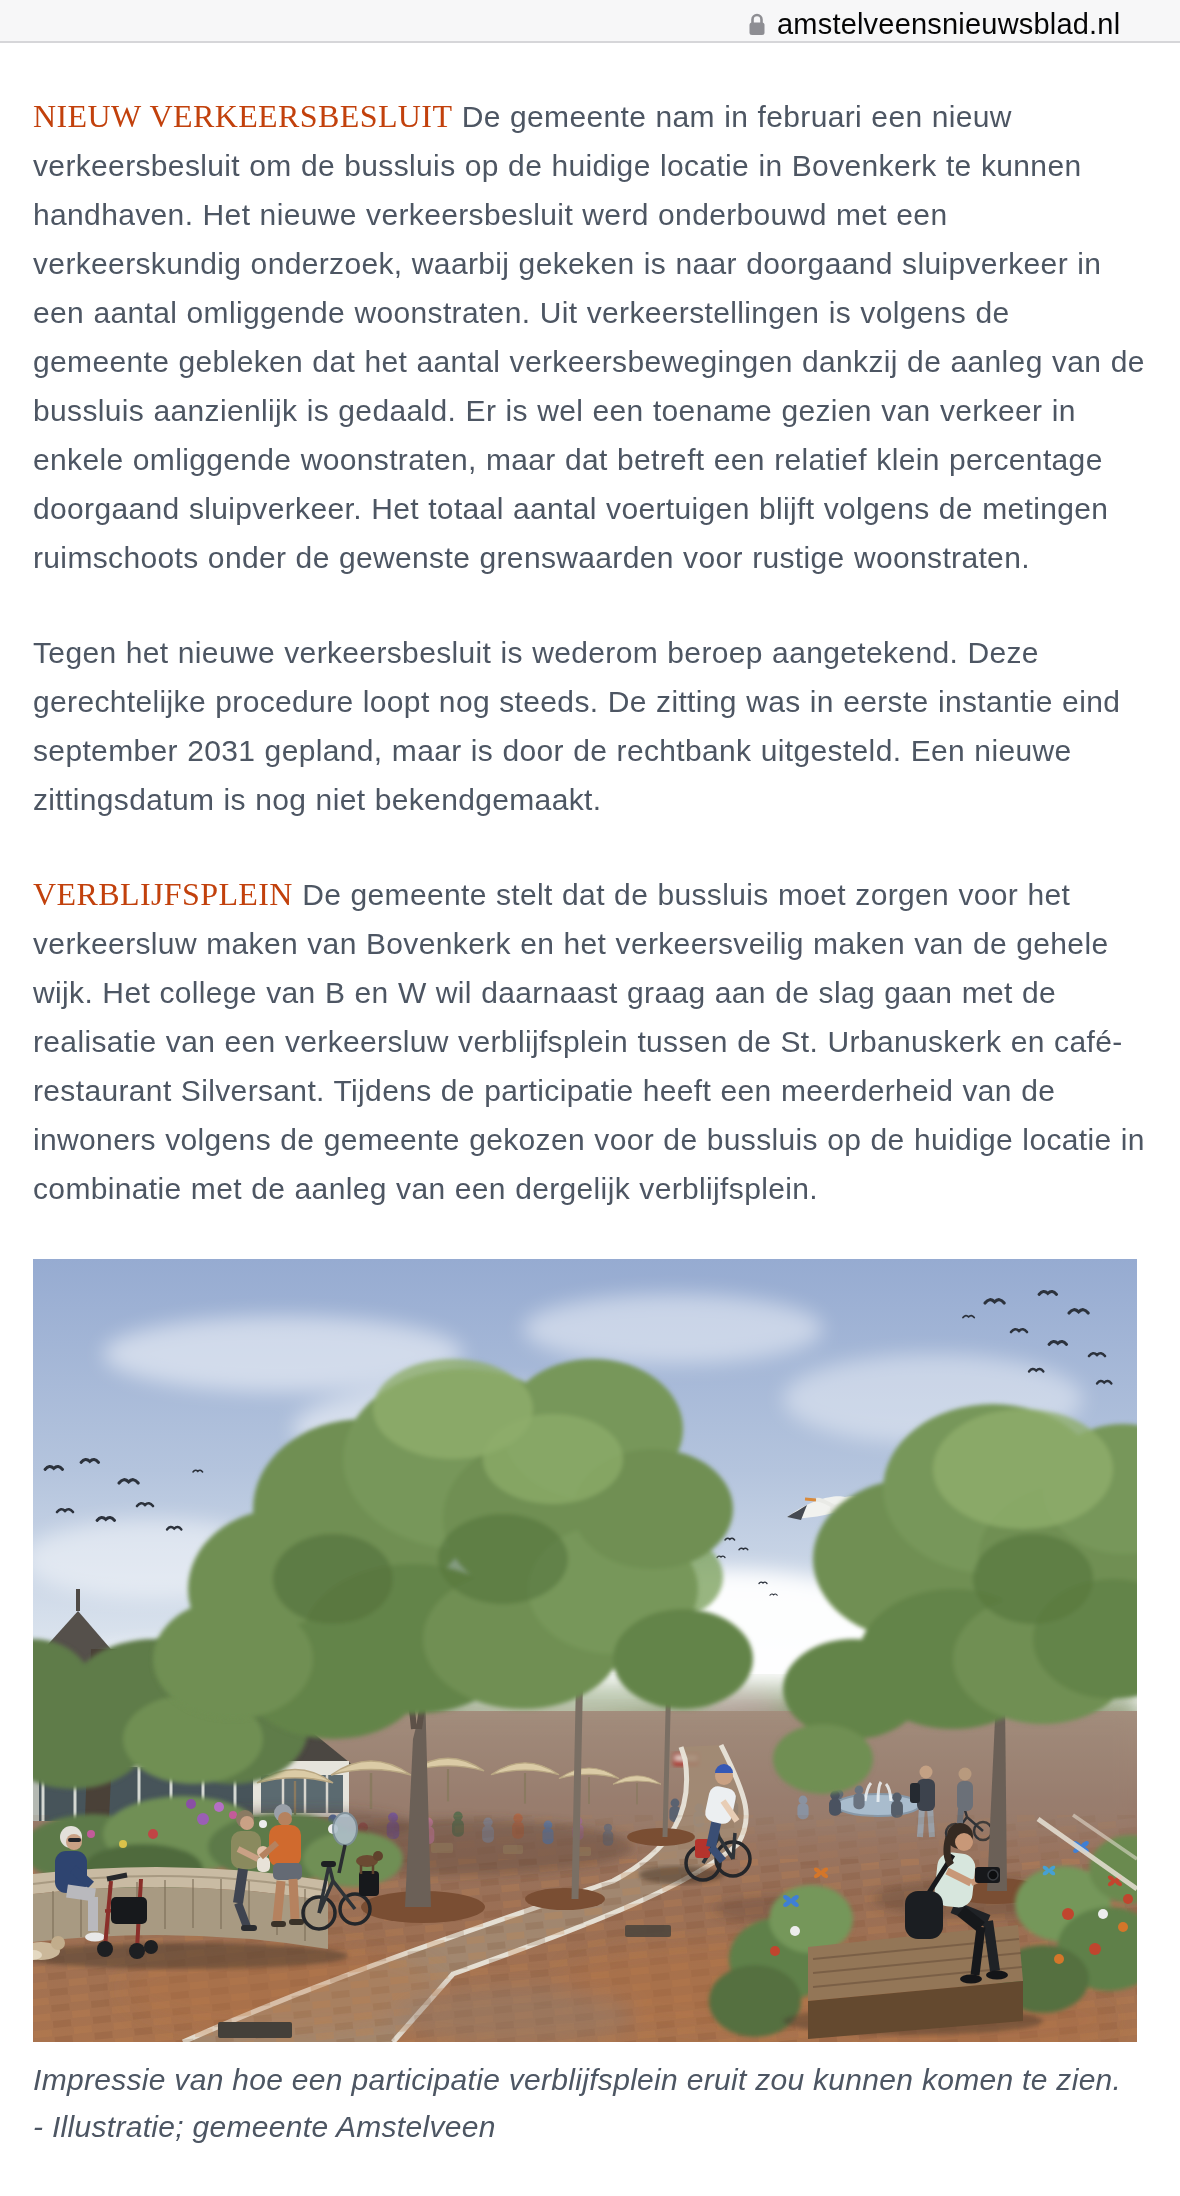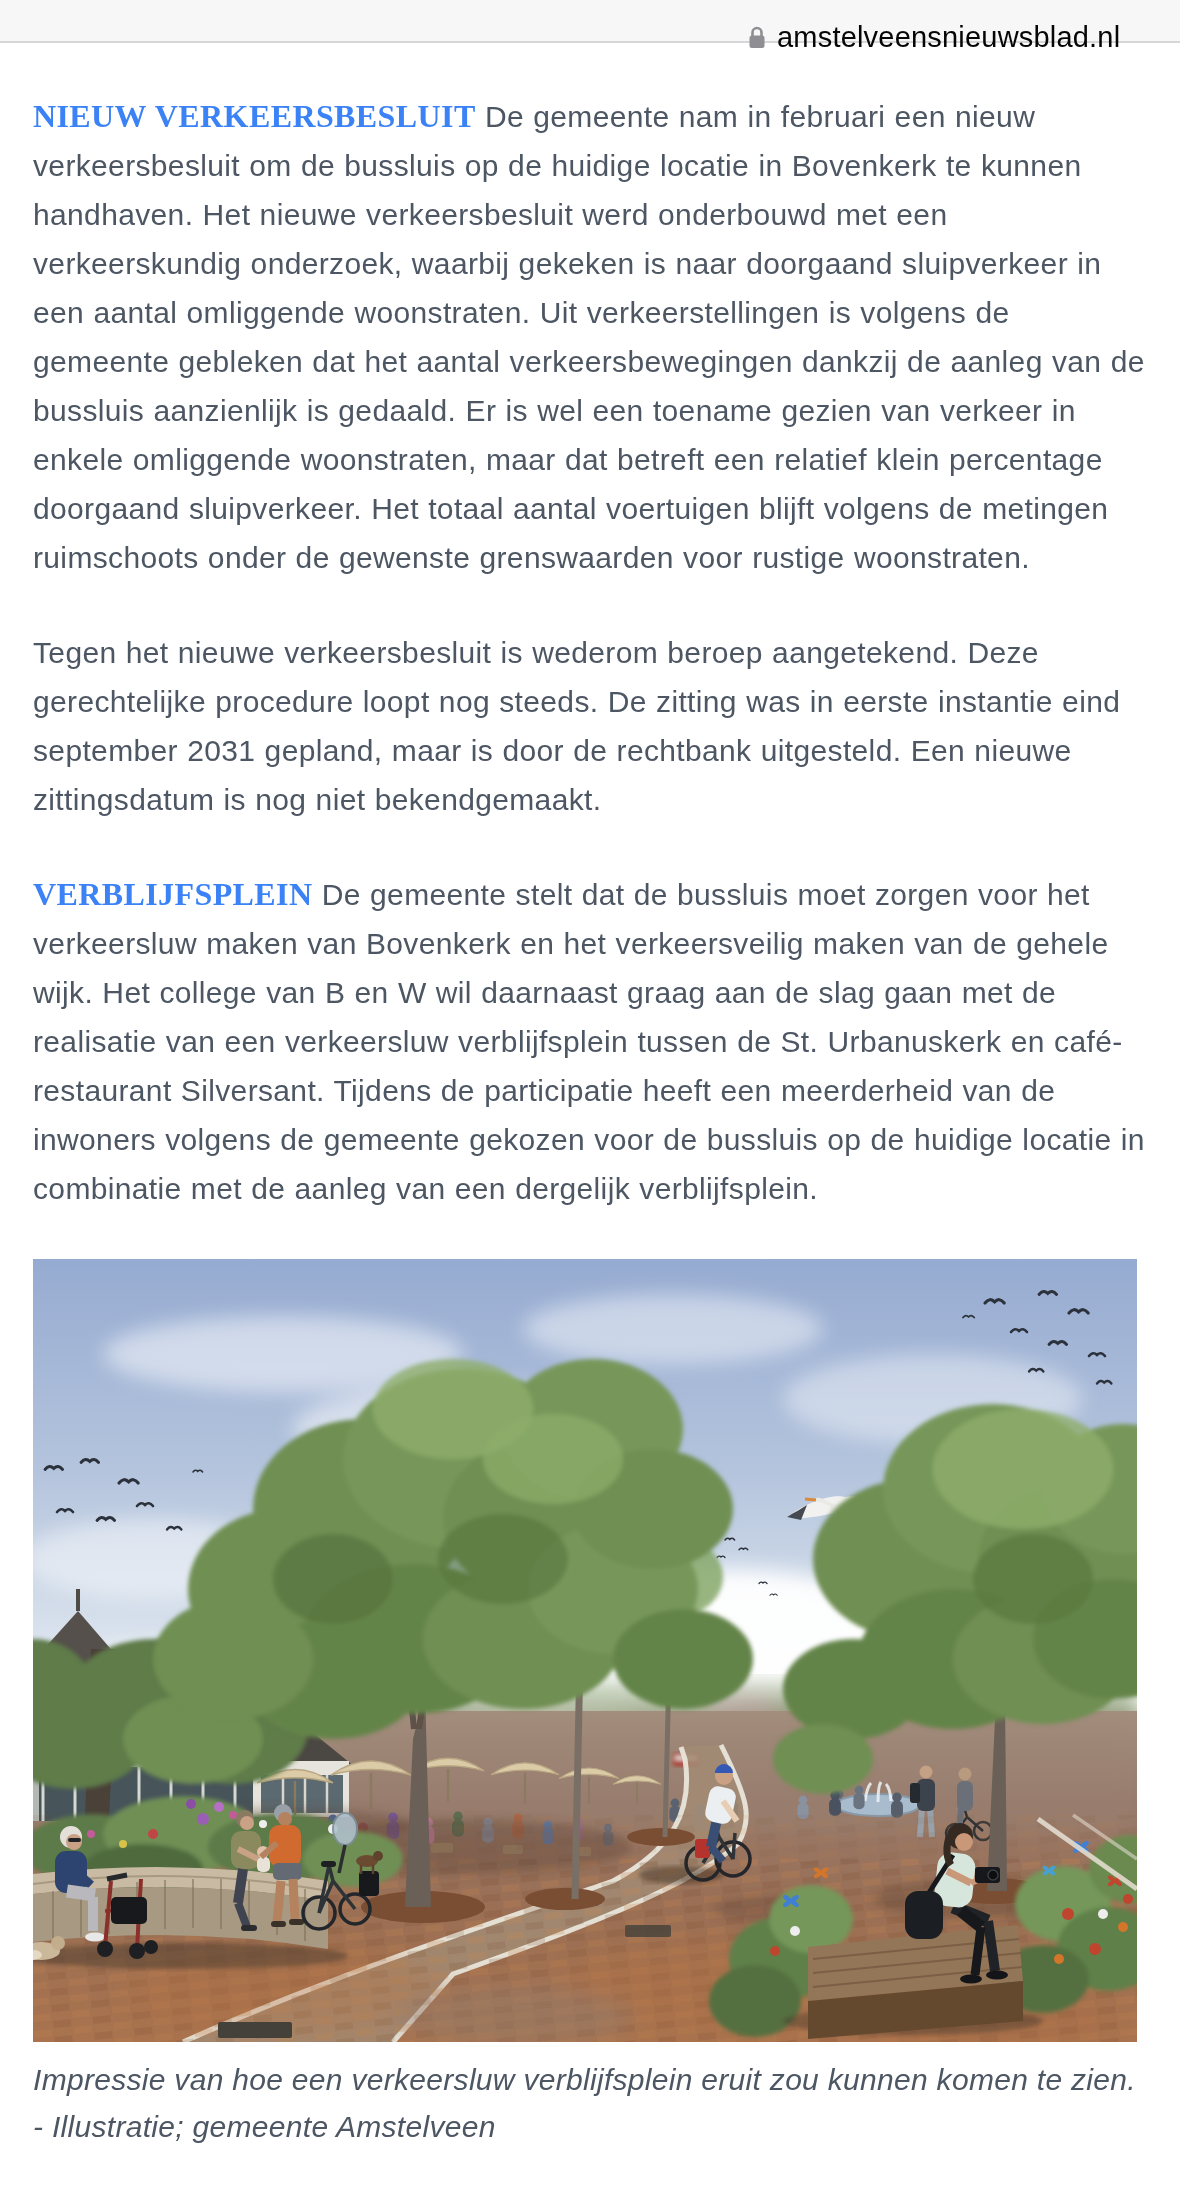--- a/index.html
+++ b/index.html
@@ -7,36 +7,36 @@
   body {
     width:1180px; height:2196px; overflow:hidden; position:relative;
     font-family:"Liberation Sans","DejaVu Sans",sans-serif;
   }
   
   .urlbar {
     position:relative; height:43px; background:#f7f7f8;
     border-bottom:2px solid #d6d6d9;
   }
   .urlbar-inner {
-    position:absolute; left:746px; top:17px; height:41px;
+    position:absolute; left:746px; top:4px; height:41px;
     display:flex; align-items:center; gap:9px;
   }
   .lock { display:inline-flex; align-items:center; }
   .url-text {
     font-size:29px; color:#060606; letter-spacing:0.2px;
   }
   
   .content { padding:49px 33px 0 33px; }
   .content p {
     font-size:30px; line-height:49px; letter-spacing:0.35px; word-spacing:0.6px;
     color:#4d5663; margin:0 0 46px 0;
   }
   .lead {
     font-family:"Liberation Serif","DejaVu Serif",serif;
-    font-weight:bold; font-size:32px; color:#3b82f6; letter-spacing:0.4px;
+    font-weight:normal; font-size:32px; color:#c2410c; letter-spacing:0.4px;
   }
   figure { margin:16px 0 0 0; }
   .photo { width:1104px; height:783px; display:block; }
   figcaption {
     margin-top:14px; font-style:italic; font-size:30px; line-height:47px;
     color:#4d5663; letter-spacing:0.3px;
   }
   figcaption span { display:block; }
 </style>
 </head>
@@ -532,18 +532,18 @@
         <rect x="662" y="580" width="15" height="19" rx="3" fill="#b5332c"></rect>
         <line x1="684" y1="560" x2="678" y2="588" stroke="#3a4e74" stroke-width="10"></line>
         <line x1="678" y1="588" x2="690" y2="602" stroke="#3a4e74" stroke-width="8"></line>
         <rect x="674" y="528" width="27" height="36" rx="9" fill="#eceff1" transform="rotate(12 687 546)"></rect>
         <line x1="690" y1="542" x2="704" y2="562" stroke="#e8cdb5" stroke-width="6"></line>
         <circle cx="691" cy="517" r="9" fill="#caa183"></circle>
         <path d="M682 514 A9 9 0 0 1 700 514 Z" fill="#3558b5"></path>
       </g>
     </svg>
     <figcaption>
-      <span>Impressie van hoe een verkeersluw verblijfsplein eruit zou kunnen komen te zien.</span>
+      <span>Impressie van hoe een participatie verblijfsplein eruit zou kunnen komen te zien.</span>
       <span>- Illustratie; gemeente Amstelveen</span>
     </figcaption>
   </figure>
 
 </article>
 
 </body></html>

